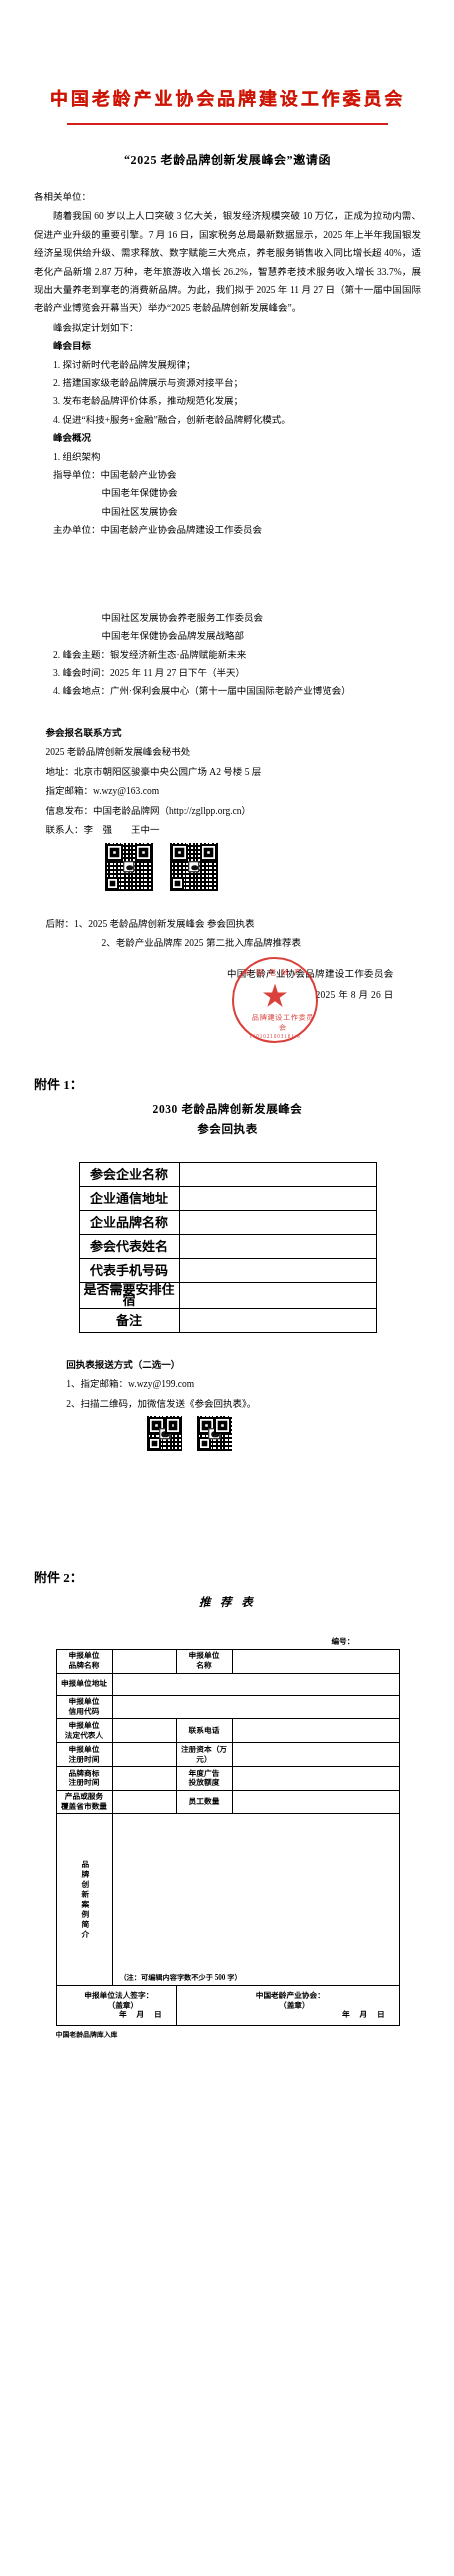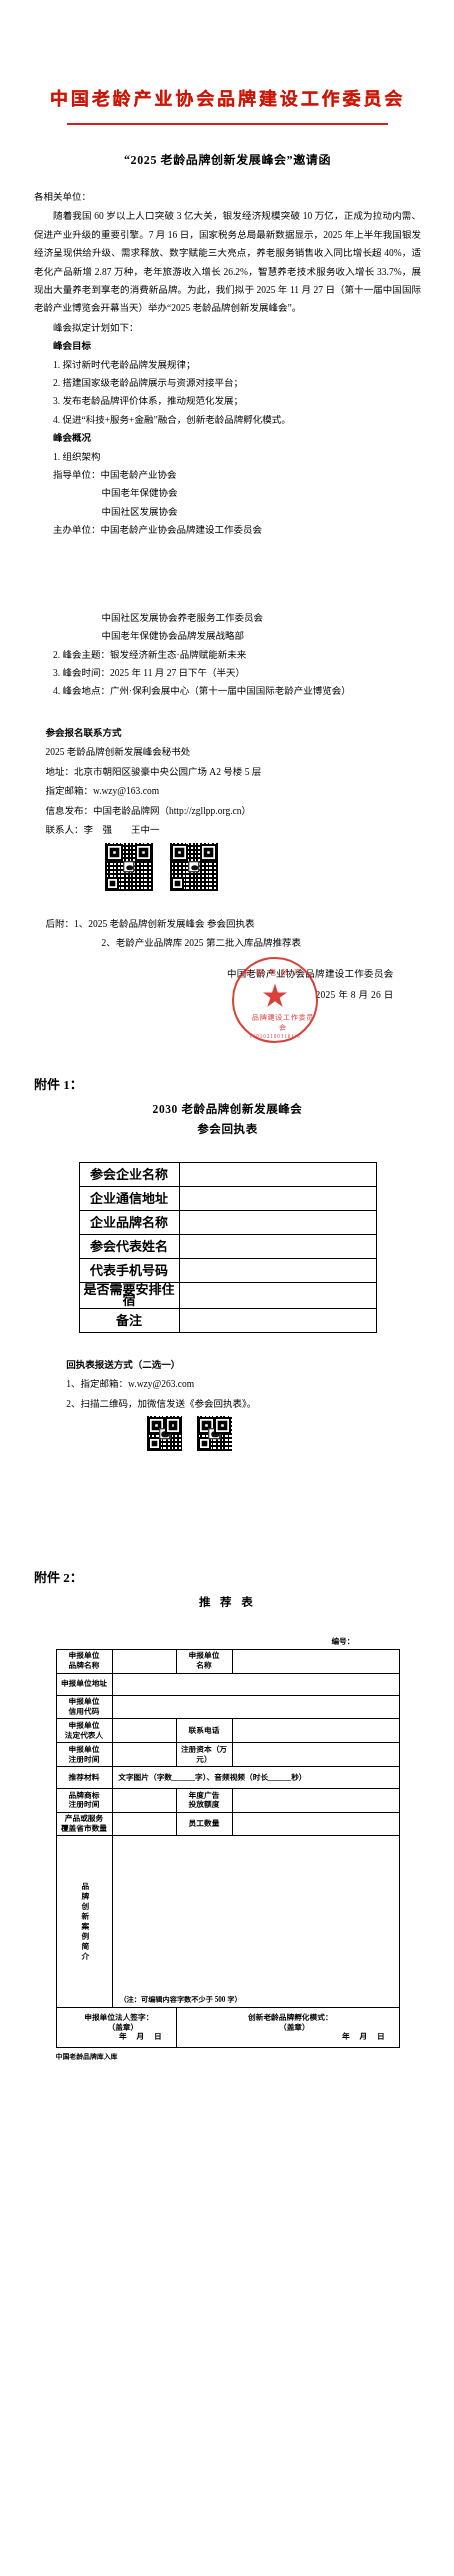--- a/index.html
+++ b/index.html
@@ -190,21 +190,21 @@
     margin: 0 0 6.9px 0;
   }
   .attach-title {
     text-align: center;
     font-size: 11.5px;
     font-weight: bold;
     line-height: 19.5px;
     margin: 0;
     letter-spacing: 0.6px;
   }
-  .attach-title.sub { letter-spacing: 3.4px; }
+  .attach-title.sub { letter-spacing: 3.4px; font-style: italic; }
 
   table.form {
     border-collapse: collapse;
     margin: 0 auto;
     width: 298px;
     table-layout: fixed;
   }
   table.form td {
     border: 0.9px solid #000;
     font-size: 13px;
@@ -414,21 +414,21 @@
         <tr>
           <td>备注</td>
           <td class="blank"></td>
         </tr>
       </tbody>
     </table>
 
     <div class="spacer-40"></div>
 
     <p class="recv-note-head">回执表报送方式（二选一）</p>
-    <p class="recv-note">1、指定邮箱：w.wzy@263.com</p>
+    <p class="recv-note">1、指定邮箱：w.wzy@199.com</p>
     <p class="recv-note">2、扫描二维码，加微信发送《参会回执表》。</p>
 
     <div class="qr-row" style="padding-left:12.2em; gap:12.6px;">
       <div class="qr qr-small">
         <span class="qr-bl"></span>
           <span class="qr-logo"></span>
       </div>
       <div class="qr qr-small">
         <span class="qr-bl"></span>
           <span class="qr-logo"></span>
@@ -477,24 +477,20 @@
           <td>联系电话</td>
           <td class="empty"></td>
         </tr>
         <tr>
           <td>申报单位<br>注册时间</td>
           <td class="empty"></td>
           <td>注册资本（万元）</td>
           <td class="empty"></td>
         </tr>
         <tr>
-          <td>推荐材料</td>
-          <td class="free" colspan="3">文字图片（字数______字）、音频视频（时长______秒）</td>
-        </tr>
-        <tr>
           <td>品牌商标<br>注册时间</td>
           <td class="empty"></td>
           <td>年度广告<br>投放额度</td>
           <td class="empty"></td>
         </tr>
         <tr>
           <td>产品或服务<br>覆盖省市数量</td>
           <td class="empty"></td>
           <td>员工数量</td>
           <td class="empty"></td>
@@ -507,21 +503,21 @@
             <div class="note-in-cell">（注：可编辑内容字数不少于 500 字）</div>
           </td>
         </tr>
         <tr>
           <td class="signature-cell" colspan="2">
             <div>申报单位法人签字：</div>
             <div class="stamp-line">（盖章）</div>
             <div class="date-line">年　月　日</div>
           </td>
           <td class="signature-cell" colspan="2">
-            <div>创新老龄品牌孵化模式：</div>
+            <div>中国老龄产业协会：</div>
             <div class="stamp-line">（盖章）</div>
             <div class="date-line">年　月　日</div>
           </td>
         </tr>
       </tbody>
     </table>
 
     <div class="form2-footer">中国老龄品牌库入库</div>
 
     <div class="spacer-40"></div>

